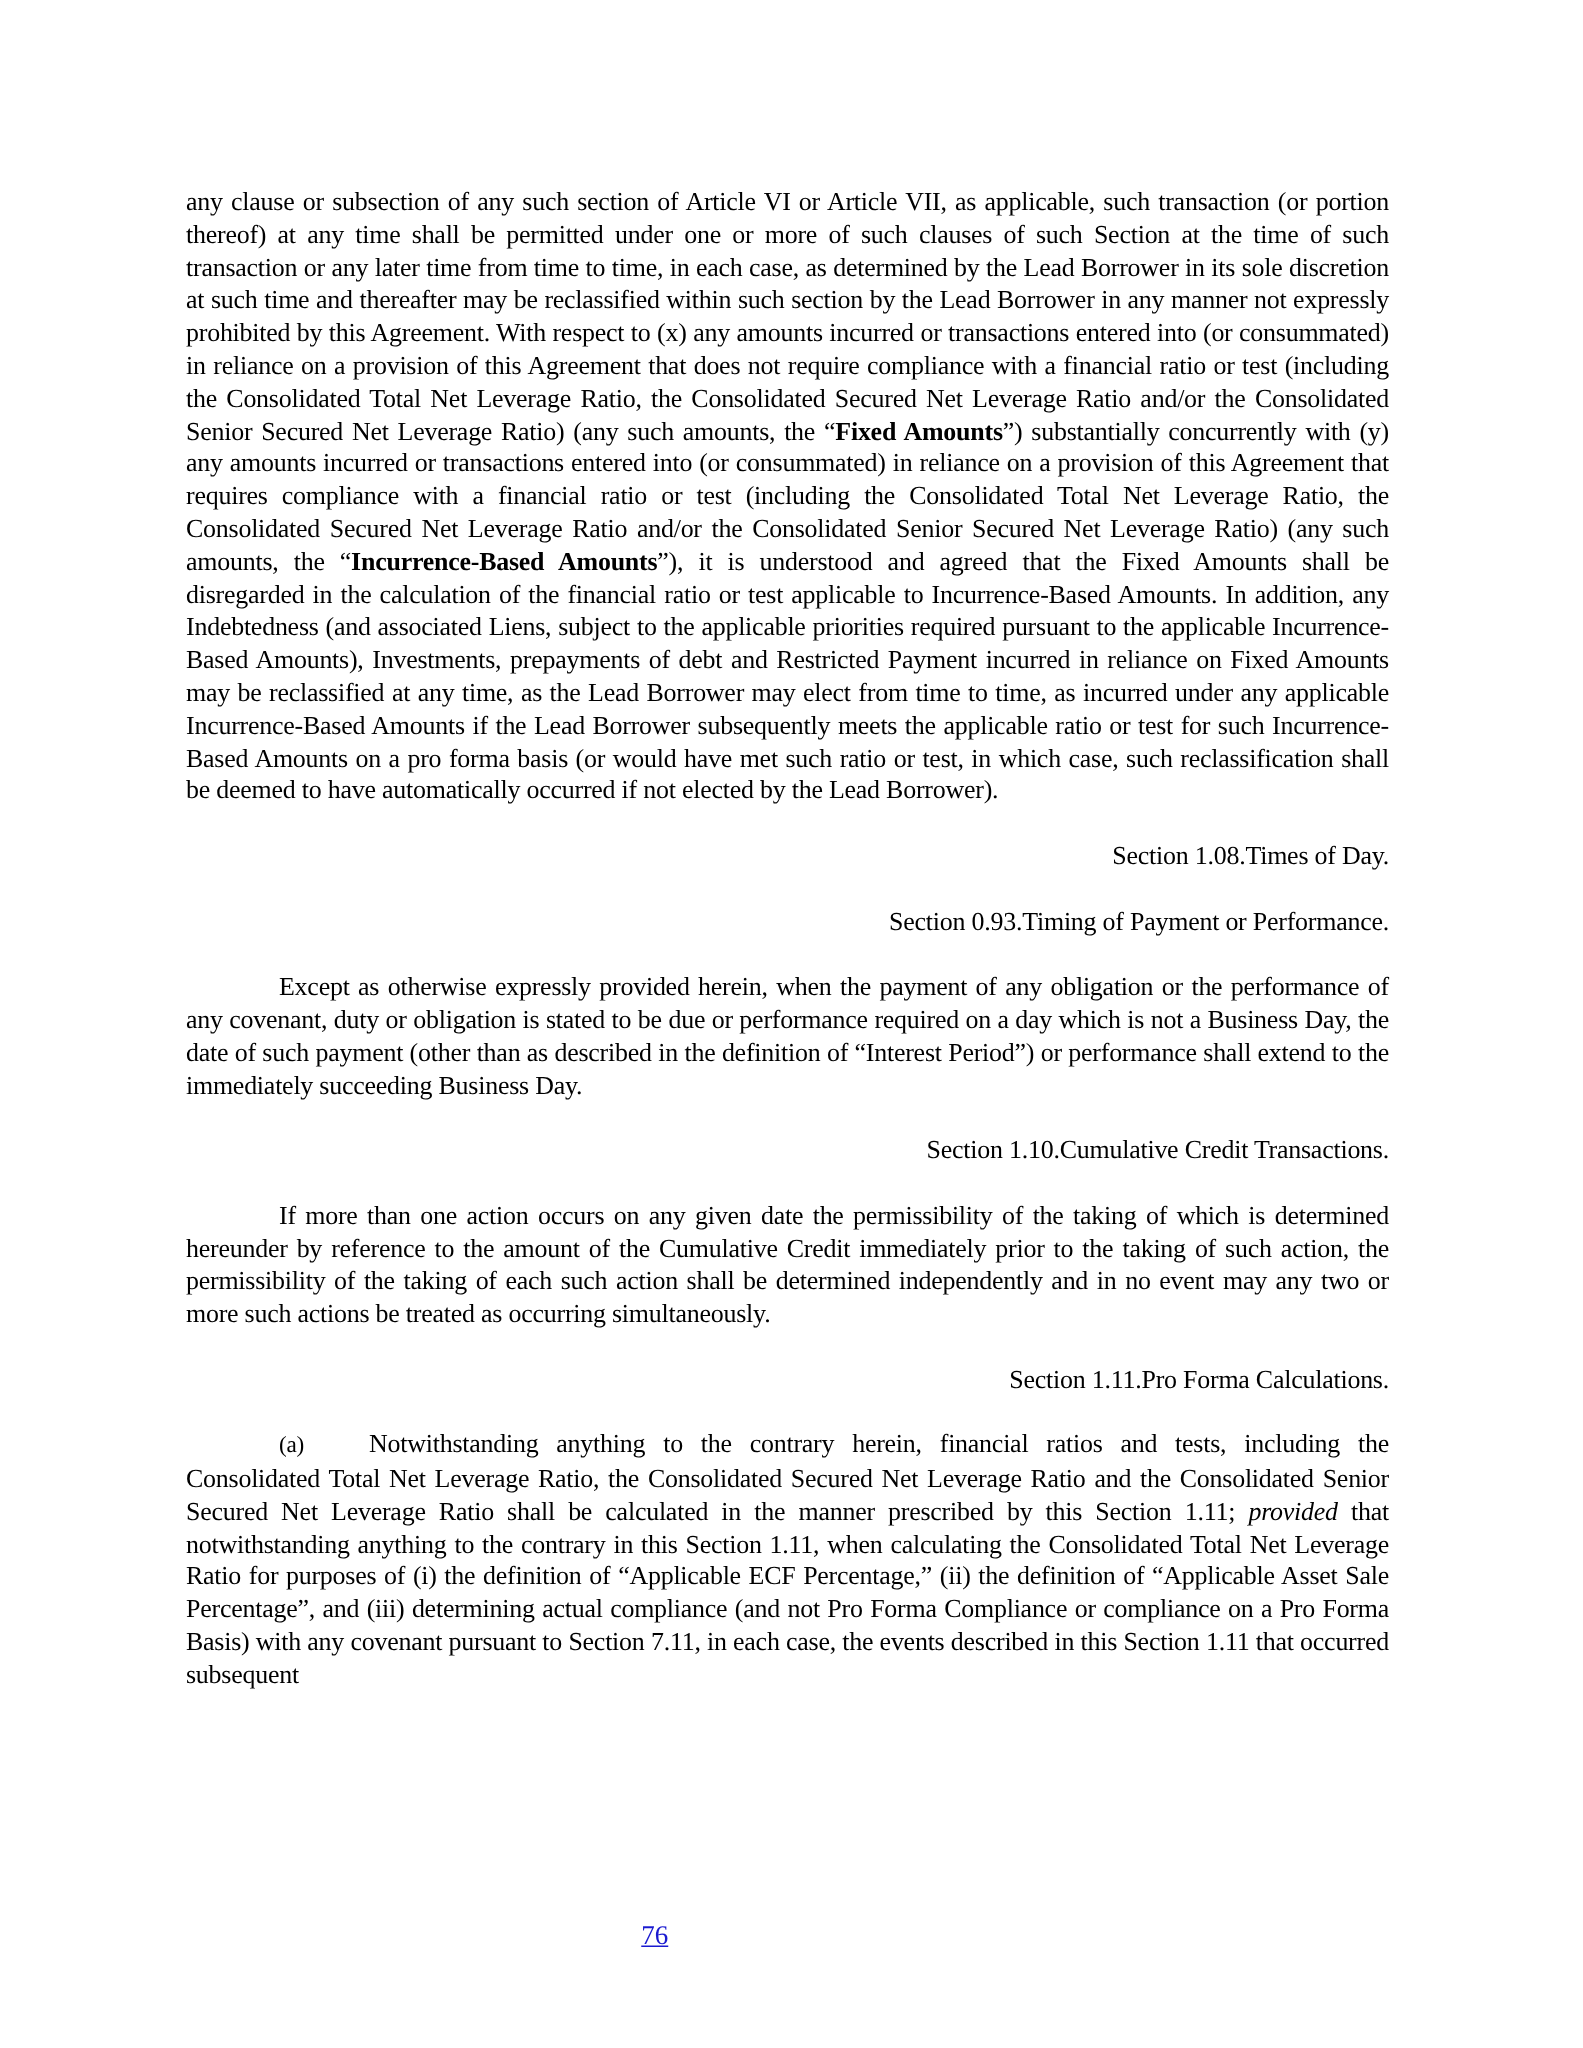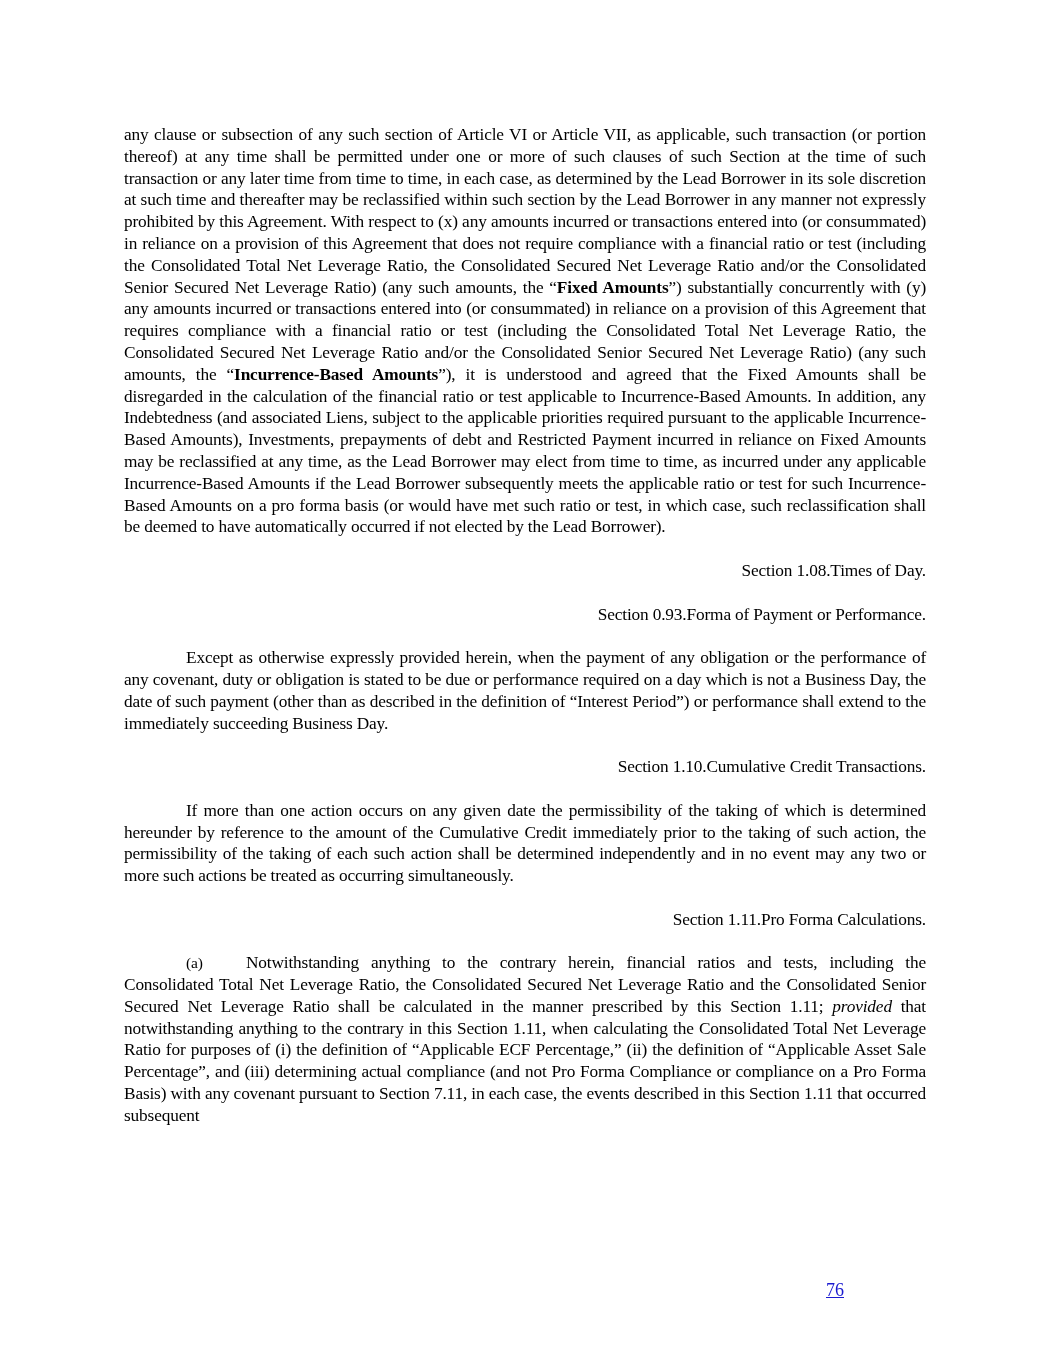--- a/index.html
+++ b/index.html
@@ -49,40 +49,40 @@
   .i { font-style: italic; margin-top: 10px; }
   .clause-label {
     display: inline-block;
     width: 60px;
     text-indent: 0;
     font-size: 15.5px;
   }
   .page-number {
     position: absolute;
     top: 1280px;
-    left: 3px;
+    left: 16px;
     width: 841px;
-    text-align: right;
+    text-align: center;
     font-size: 18px;
   }
   .page-number a {
     color: #1a1ad0;
     text-decoration: underline;
   }
 </style>
 </head>
 <body>
 
 <div class="page">
 
   <p class="para"><span>any clause or subsection of any such section of </span><span class="u">Article VI </span><span>or </span><span class="u">Article VII</span><span>, as applicable, such transaction (or portion thereof) at any time shall be permitted under one or more of such clauses of such Section at the time of such transaction or any later time from time to time, in each case, as determined by the Lead Borrower in its sole discretion at such time and thereafter may be reclassified within such section by the Lead Borrower in any manner not expressly prohibited by this Agreement.  With respect to (x) any amounts incurred or transactions entered into (or consummated) in reliance on a provision of this Agreement that does not require compliance with a financial ratio or test (including the Consolidated Total Net Leverage Ratio, the Consolidated Secured Net Leverage Ratio and/or the Consolidated Senior Secured Net Leverage Ratio) (any such amounts, the “</span><span class="b">Fixed Amounts</span><span>”) substantially concurrently with (y) any amounts incurred or transactions entered into (or consummated) in reliance on a provision of this Agreement that requires compliance with a financial ratio or test (including the Consolidated Total Net Leverage Ratio, the Consolidated Secured Net Leverage Ratio and/or the Consolidated Senior Secured Net Leverage Ratio) (any such amounts, the “</span><span class="b">Incurrence-Based Amounts</span><span>”), it is understood and agreed that the Fixed Amounts shall be disregarded in the calculation of the financial ratio or test applicable to Incurrence-Based Amounts.  In addition, any Indebtedness (and associated Liens, subject to the applicable priorities required pursuant to the applicable Incurrence-Based Amounts), Investments, prepayments of debt and Restricted Payment incurred in reliance on Fixed Amounts may be reclassified at any time, as the Lead Borrower may elect from time to time, as incurred under any applicable Incurrence-Based Amounts if the Lead Borrower subsequently meets the applicable ratio or test for such Incurrence-Based Amounts on a pro forma basis (or would have met such ratio or test, in which case, such reclassification shall be deemed to have automatically occurred if not elected by the Lead Borrower).</span></p>
 
   <p class="heading"><span class="sec-num">Section 1.08.</span><span class="u">Times of Day</span><span>.</span></p>
 
-  <p class="heading"><span class="sec-num">Section 0.93.</span><span class="u">Forma of Payment or Performance</span><span>.</span></p>
+  <p class="heading"><span class="sec-num">Section 0.93.</span><span class="u">Timing of Payment or Performance</span><span>.</span></p>
   <p class="para indent">Except as otherwise expressly provided herein, when the payment of any obligation or the performance of any covenant, duty or obligation is stated to be due or performance required on a day which is not a Business Day, the date of such payment (other than as described in the definition of “Interest Period”) or performance shall extend to the immediately succeeding Business Day.</p>
 
   <p class="heading"><span class="sec-num">Section 1.10.</span><span class="u">Cumulative Credit Transactions</span><span>.</span></p>
   <p class="para indent">If more than one action occurs on any given date the permissibility of the taking of which is determined hereunder by reference to the amount of the Cumulative Credit immediately prior to the taking of such action, the permissibility of the taking of each such action shall be determined independently and in no event may any two or more such actions be treated as occurring simultaneously.</p>
 
   <p class="heading"><span class="sec-num">Section 1.11.</span><span class="u">Pro Forma Calculations</span><span>.</span></p>
   <p class="indent"><span class="clause-label">(a)</span><span>Notwithstanding anything to the contrary herein, financial ratios and tests, including the Consolidated Total Net Leverage Ratio, the Consolidated Secured Net Leverage Ratio and the Consolidated Senior Secured Net Leverage Ratio shall be calculated in the manner prescribed by this </span><span class="u">Section 1.11</span><span>; </span><span class="i">provided</span><span> that notwithstanding anything to the contrary in this </span><span class="u">Section 1.11</span><span>, when calculating the Consolidated Total Net Leverage Ratio for purposes of (i) the definition of “Applicable ECF Percentage,” (ii) the definition of “Applicable Asset Sale Percentage”, and (iii) determining actual compliance (and not Pro Forma Compliance or compliance on a Pro Forma Basis) with any covenant pursuant to </span><span class="u">Section 7.11</span><span>, in each case, the events described in this </span><span class="u">Section 1.11</span><span> that occurred subsequent</span></p>
 
 </div>
 

